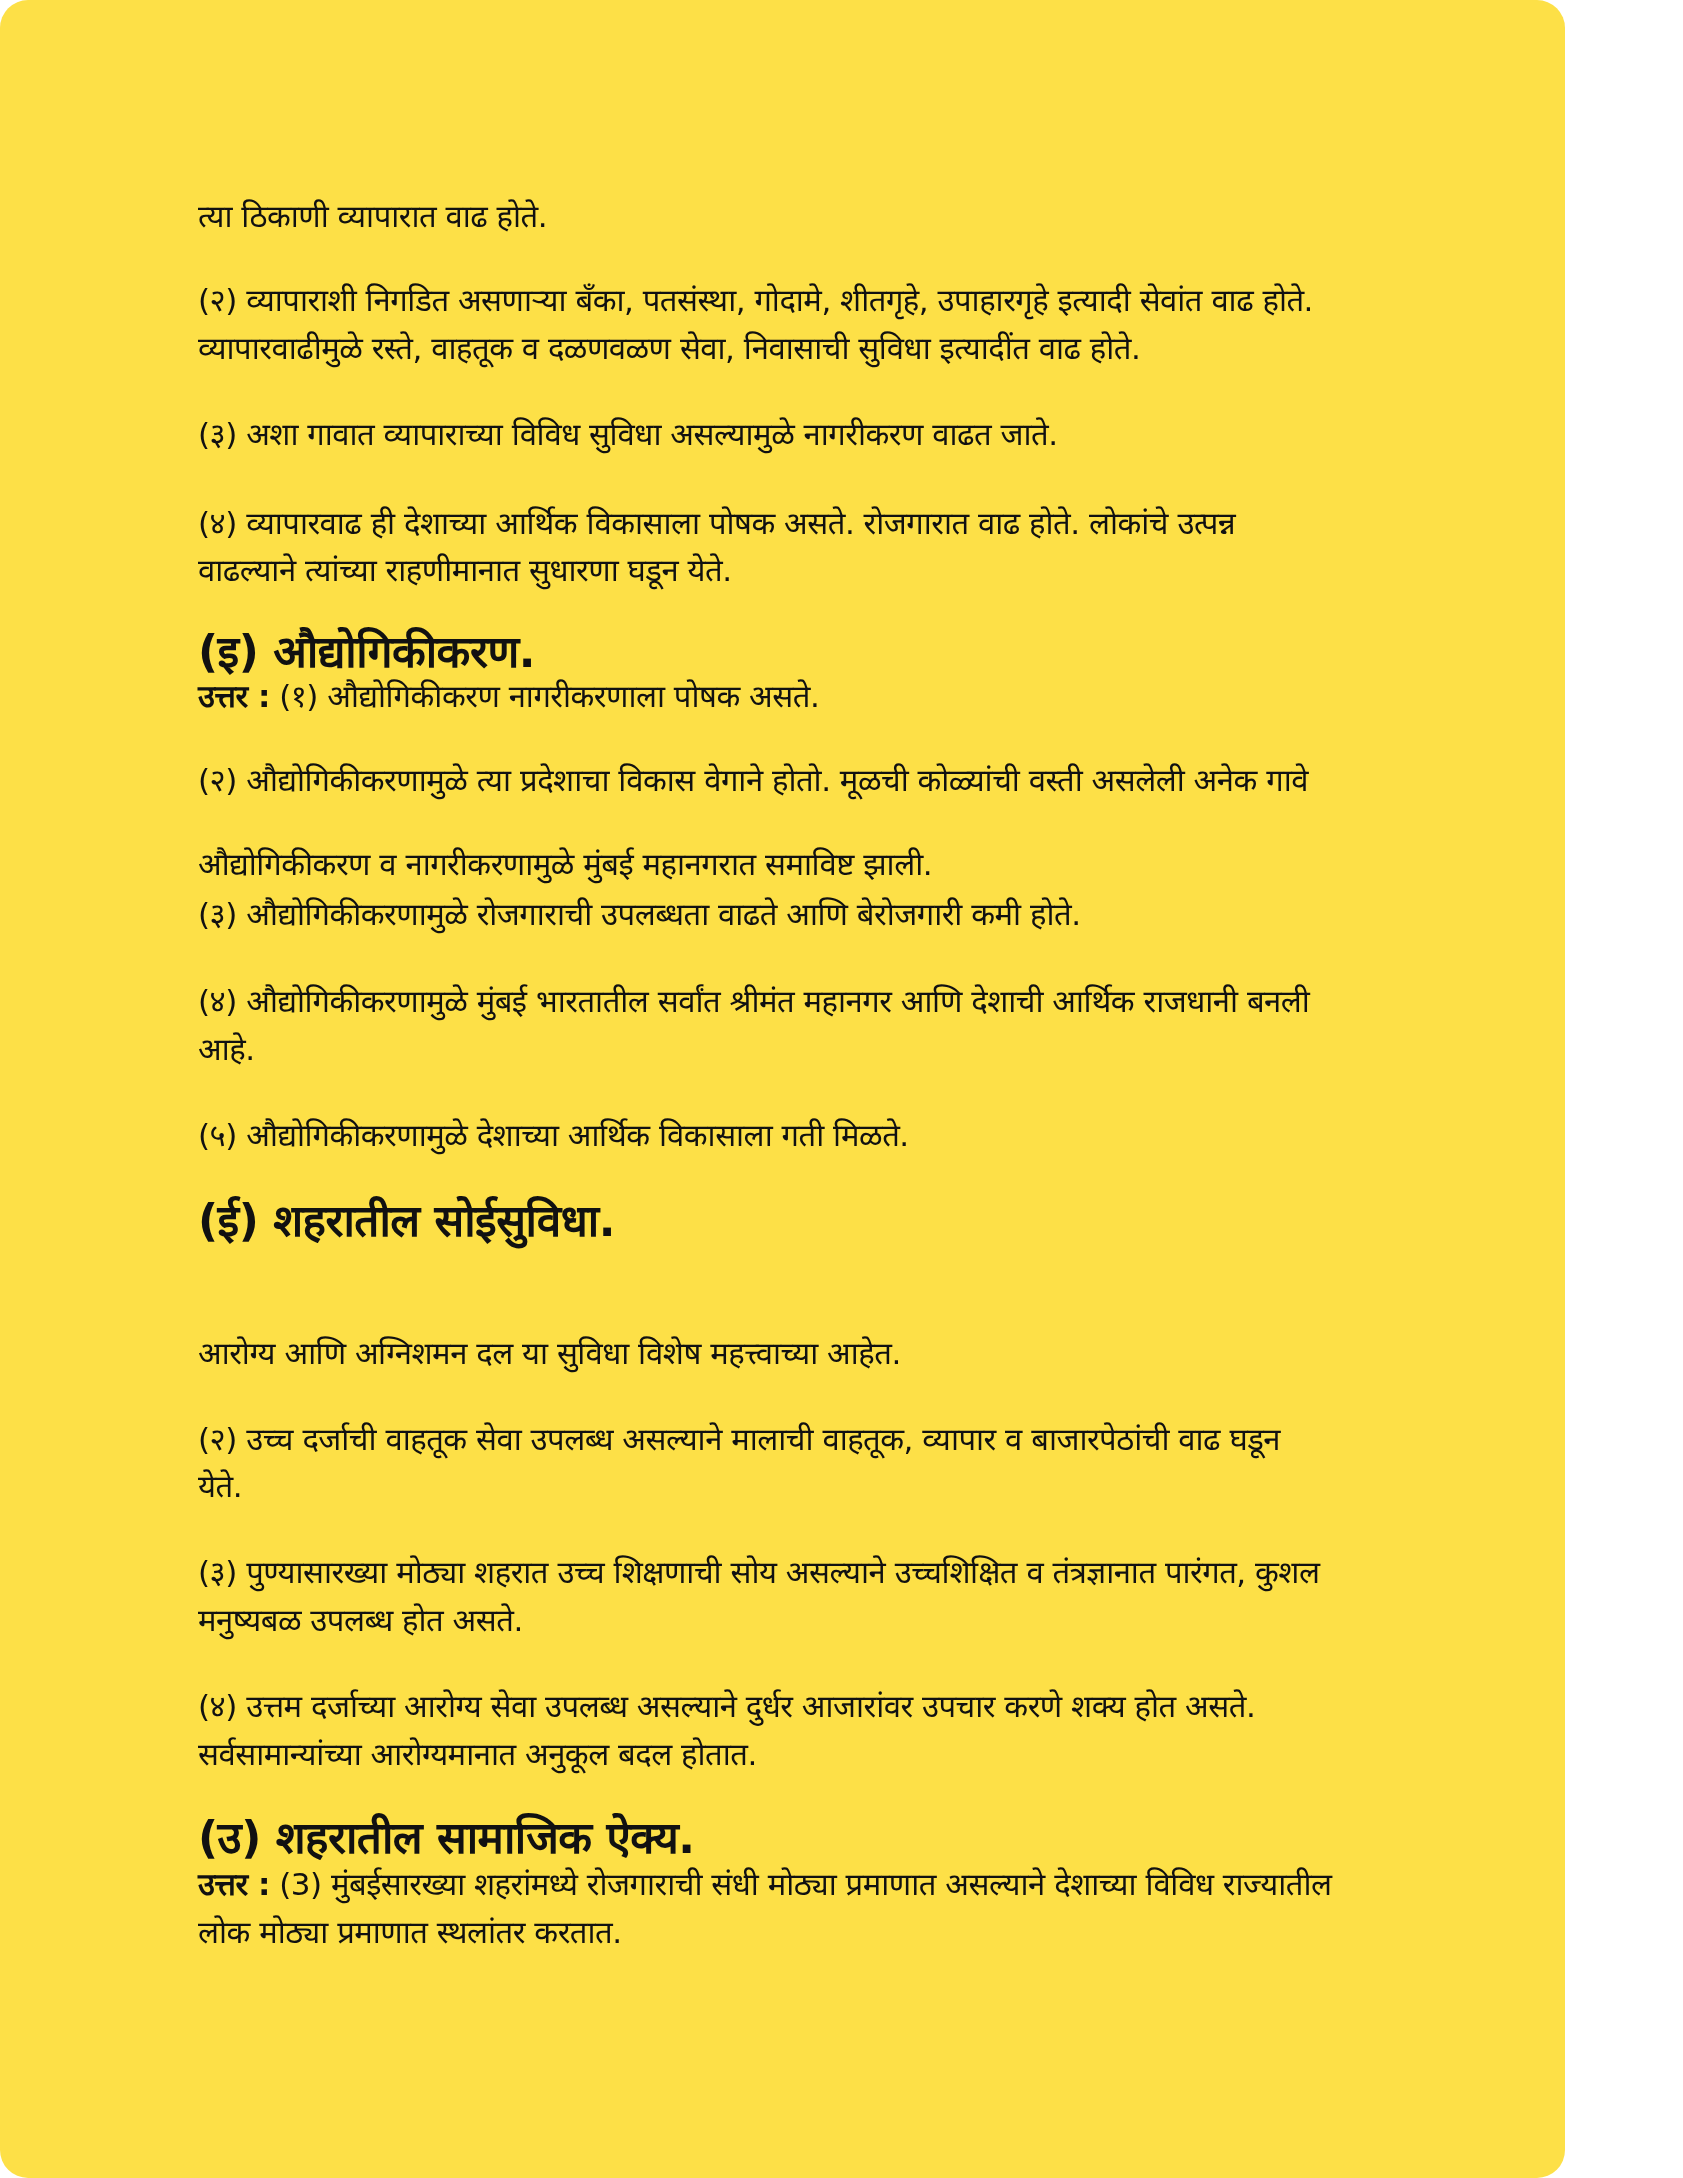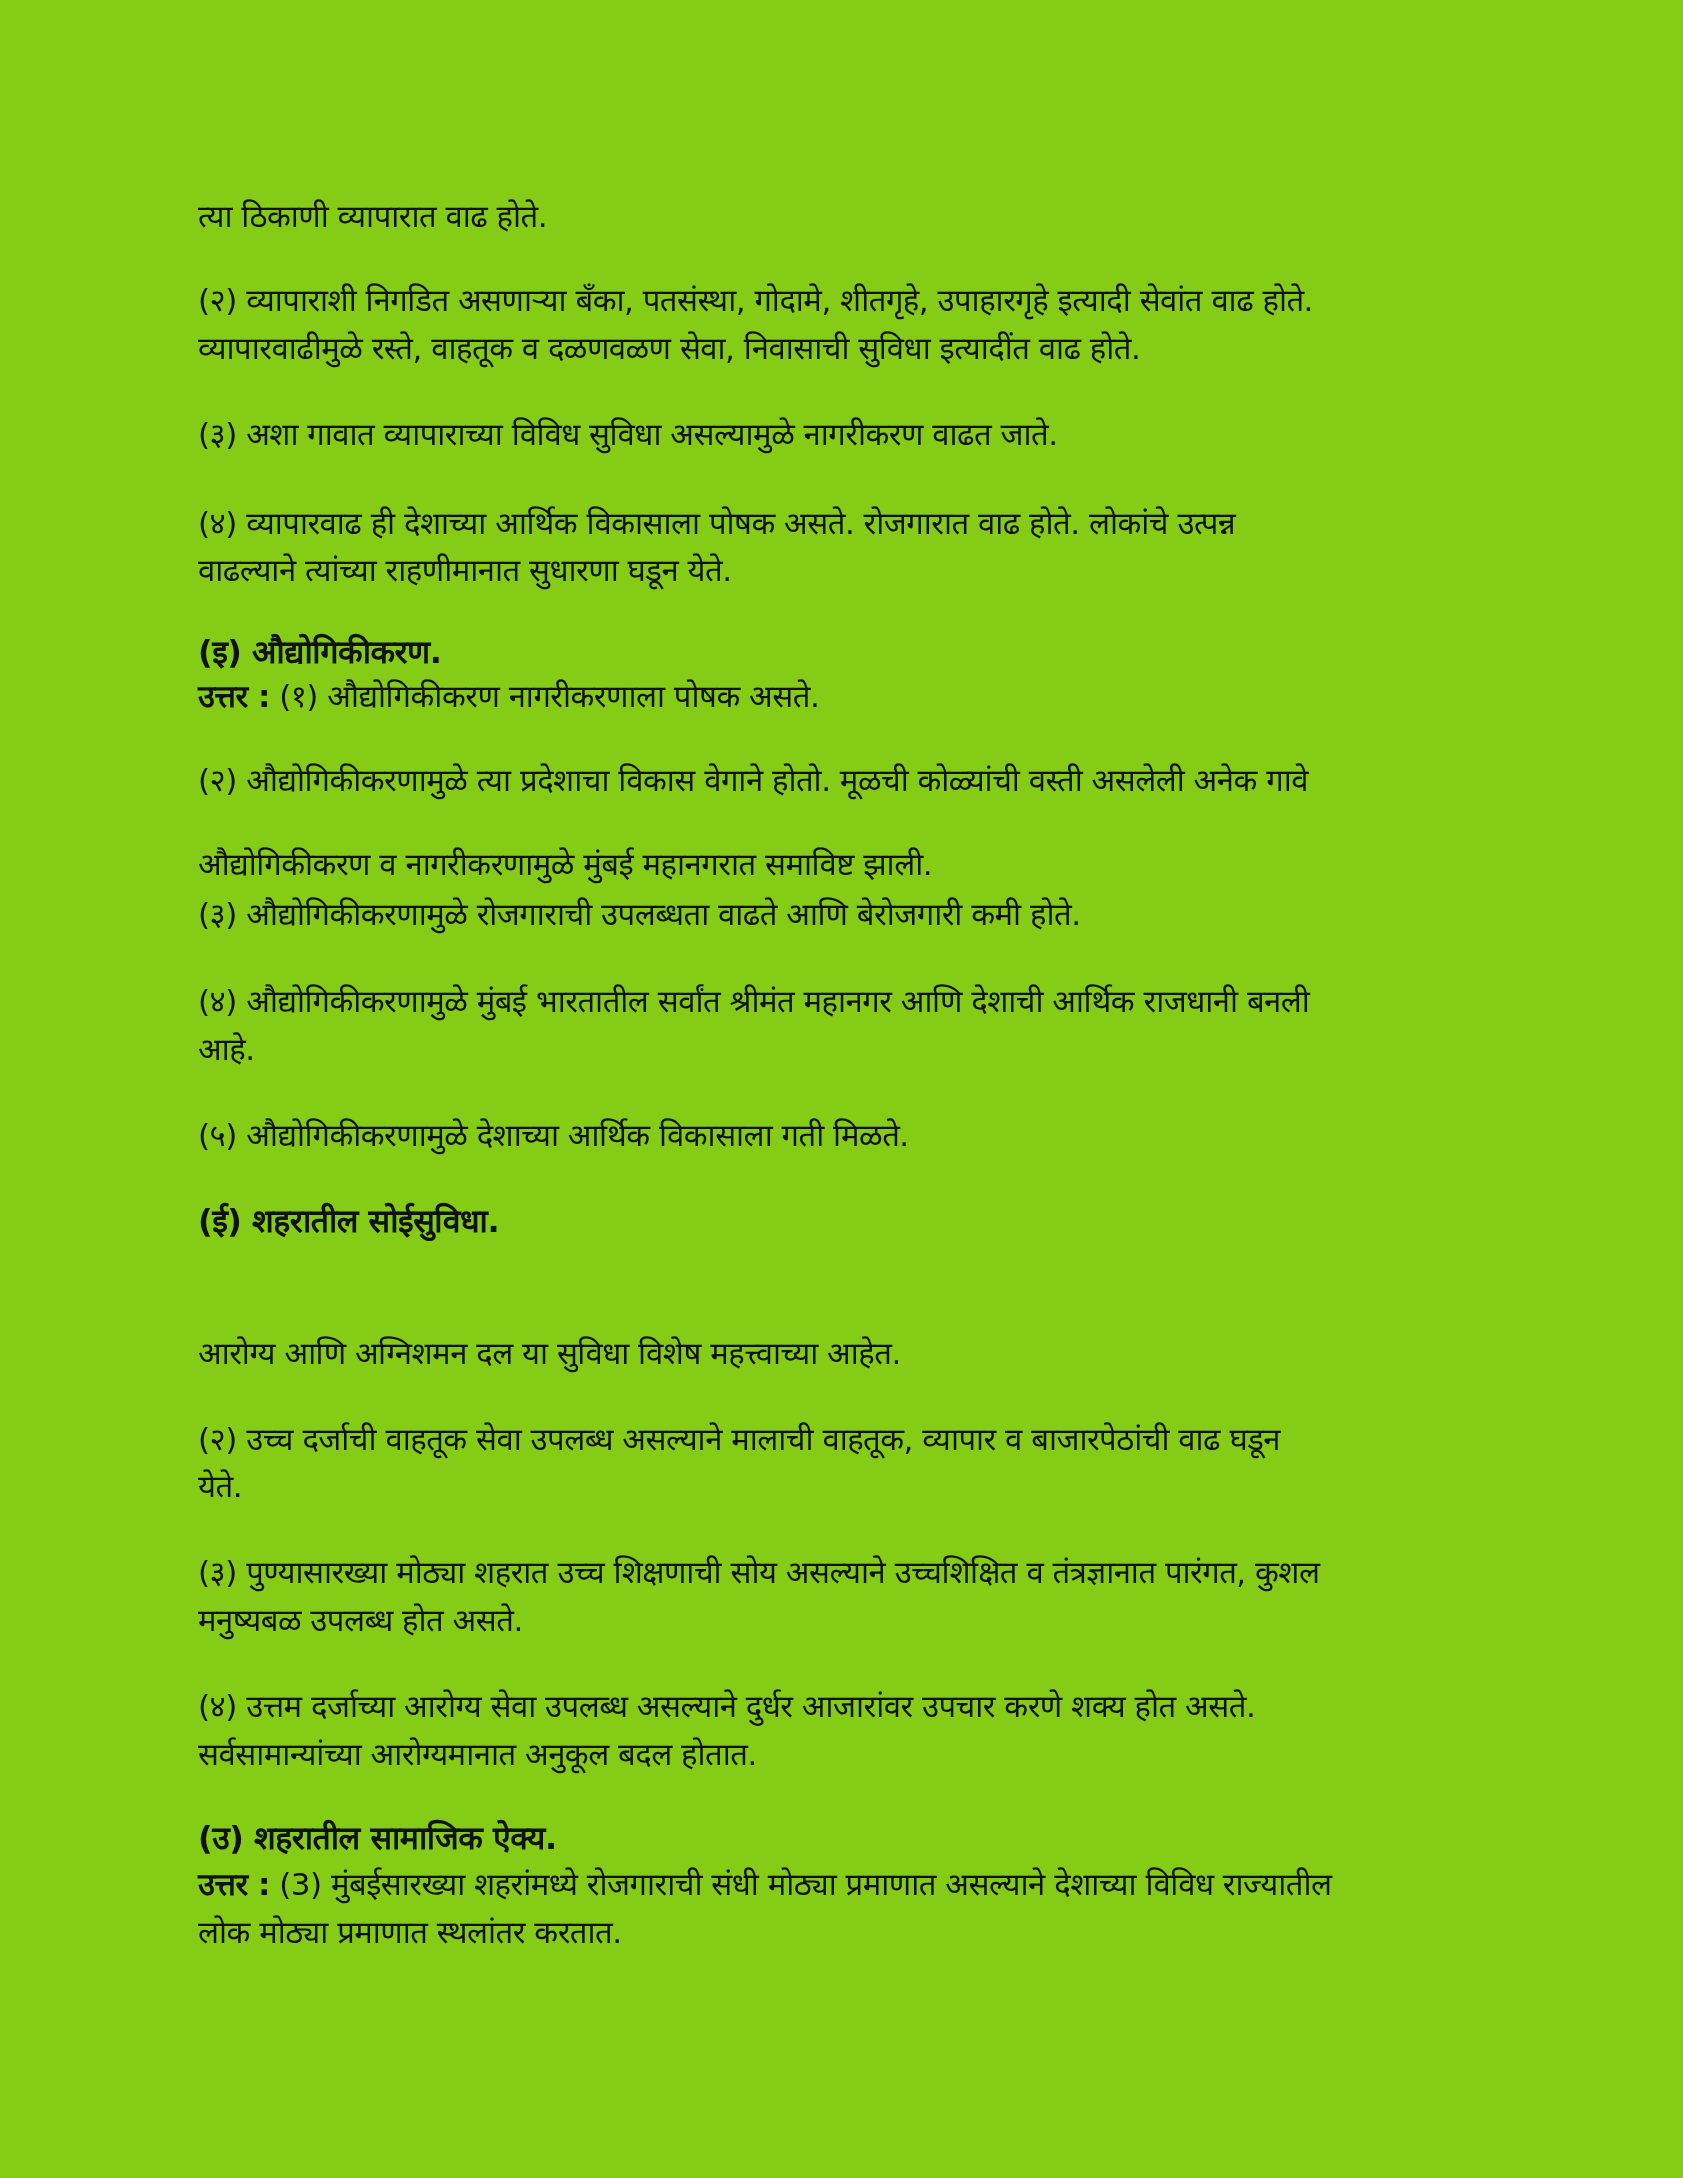--- a/index.html
+++ b/index.html
@@ -1,24 +1,24 @@
 <!DOCTYPE html>
 <html><head>
 <meta charset="utf-8">
 <style>
   html, body { margin: 0; padding: 0; background: #ffffff; }
   body { width: 1683px; height: 2178px; position: relative; overflow: hidden; }
-  .page { position: absolute; left: 0; top: 0; width: 1683px; height: 2178px; background: #84cc16; }
+  .page { position: absolute; left: 0; top: 0; width: 1565px; height: 2178px; background: #fde047; border-radius: 28px; }
   .line {
     position: absolute; left: 198px; width: 1307px;
     font-family: "DejaVu Sans", "Liberation Sans", sans-serif;
     font-size: 31px; line-height: 40px; color: #111111;
     white-space: nowrap; letter-spacing: -0.5px;
   }
-  .heading { font-weight: bold; font-size: 32px; }
+  .heading { font-weight: bold; font-size: 44px; }
   .label { font-weight: bold; }
 </style>
 </head>
 <body>
 
 <div class="page">
 
   <div class="line" style="top:196px">त्या ठिकाणी व्यापारात वाढ होते.</div>
 
   <div class="line" style="top:280px">(२) व्यापाराशी निगडित असणाऱ्या बँका, पतसंस्था, गोदामे, शीतगृहे, उपाहारगृहे इत्यादी सेवांत वाढ होते.</div>

